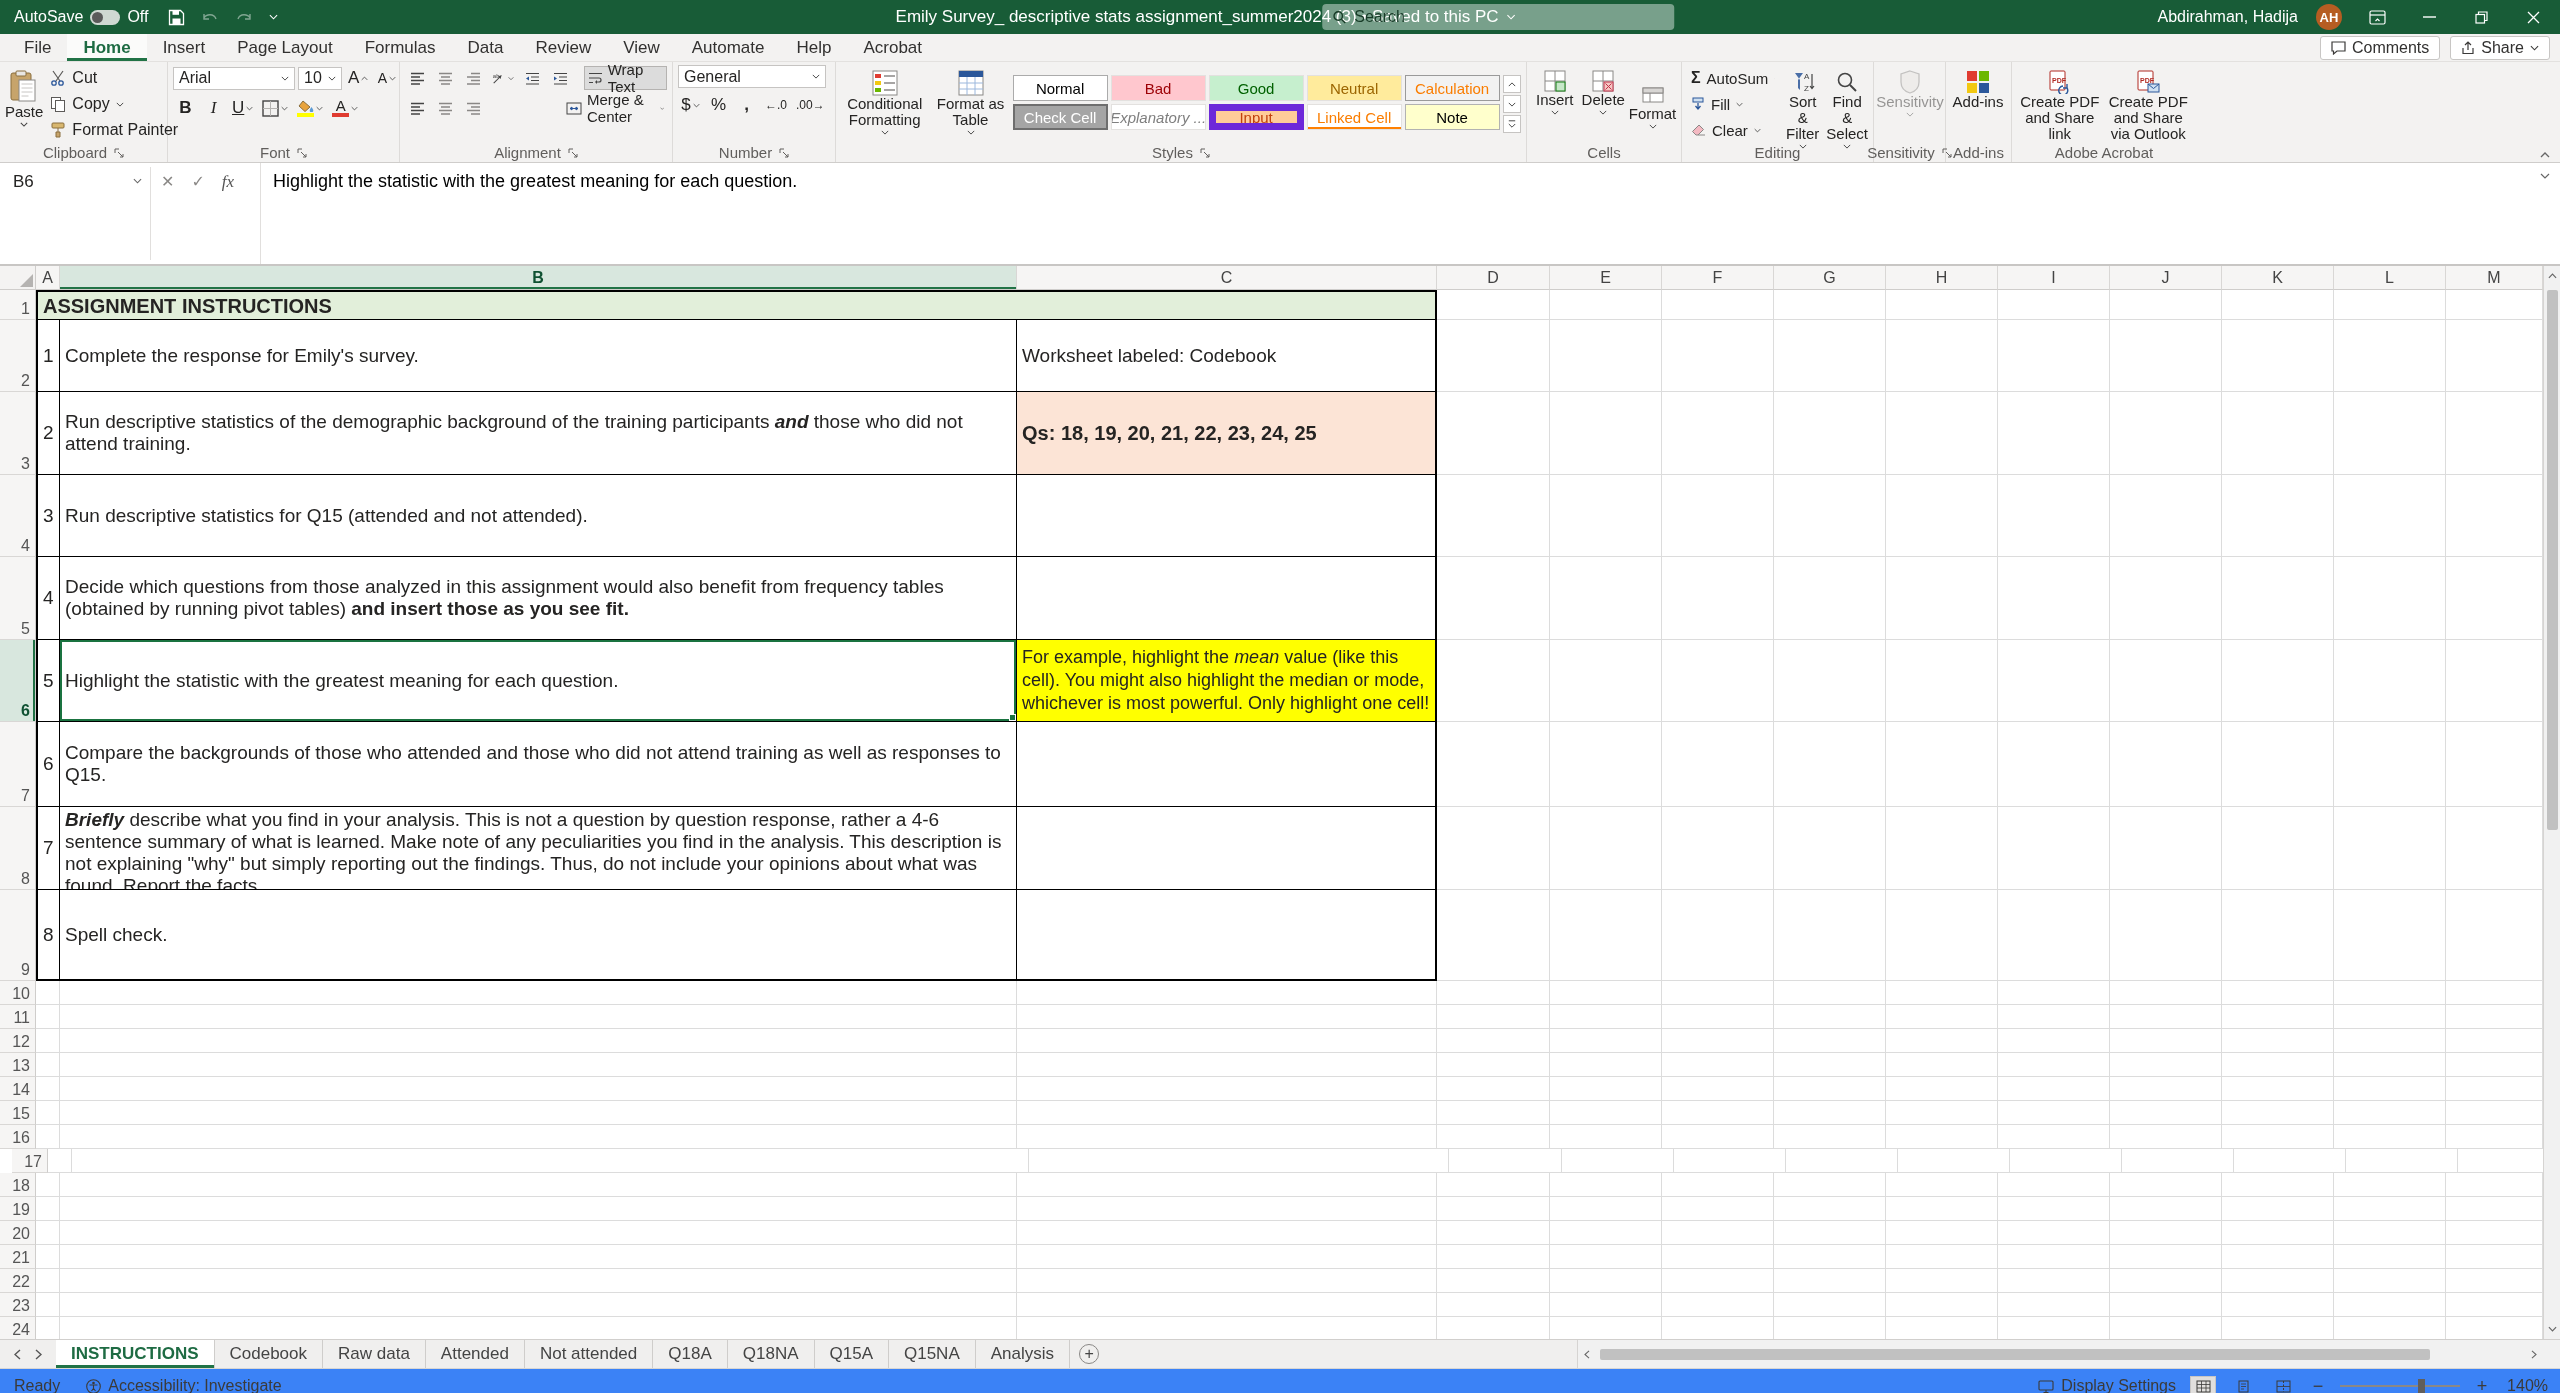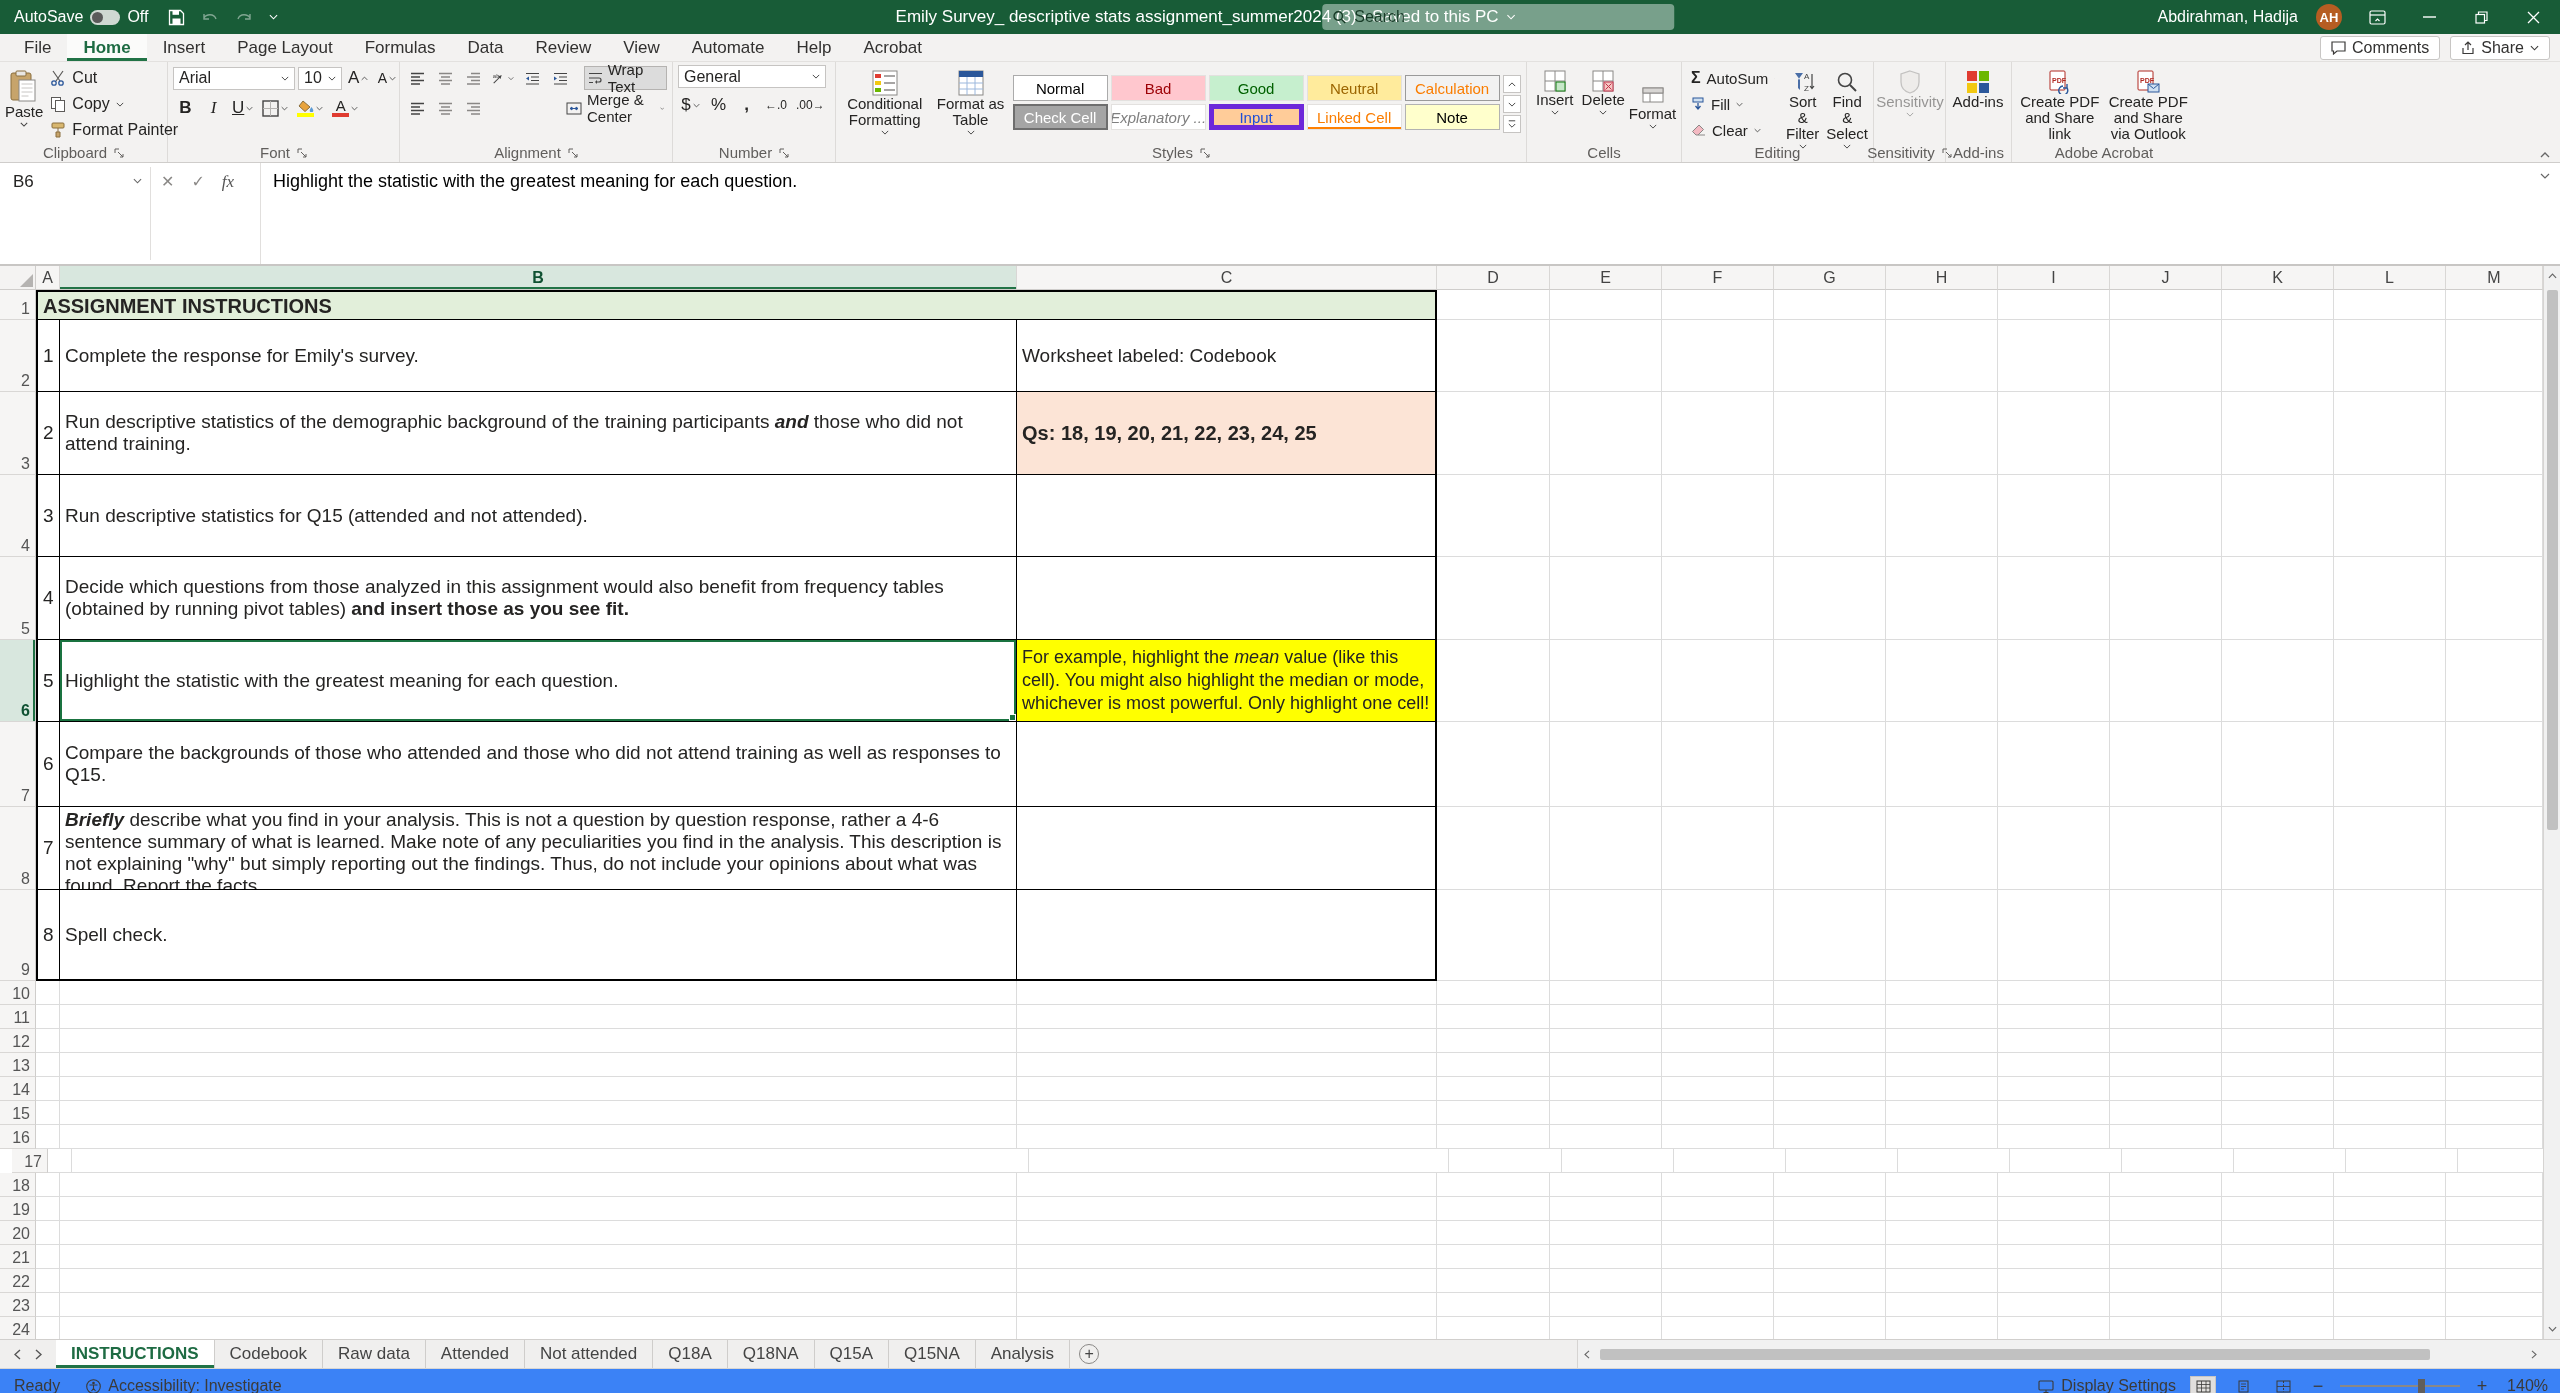--- a/index.html
+++ b/index.html
@@ -47,21 +47,21 @@
 .colorbar{display:flex;flex-direction:column;align-items:center;line-height:14px;}
 .colorbar .bar{width:17px;height:4px;margin-top:1px;}
 .sg{width:95px;height:26px;display:flex;align-items:center;justify-content:center;font-size:15px;background:#fff;border:1px solid #e3e1df;white-space:nowrap;overflow:hidden;}
 .st-normal{border:1px solid #ababab;color:#000;}
 .st-bad{background:#ffc7ce;color:#9c0006;}
 .st-good{background:#c6efce;color:#006100;}
 .st-neutral{background:#ffeb9c;color:#9c6500;}
 .st-calc{background:#f2f2f2;color:#fa7d00;border:1px solid #9a9a9a;}
 .st-check{background:#a5a5a5;color:#fff;border:2px solid #6e6e6e;}
 .st-expl{color:#7f7f7f;font-style:italic;}
-.st-input{background:#ffcc99;color:#1d4ed8;border:5px solid #6d28d9;}
+.st-input{background:#ffcc99;color:#c2410c;border:7px solid #6d28d9;}
 .st-linked{color:#fa7d00;box-shadow:inset 0 -2px 0 #ff8001;}
 .st-note{background:#ffffcc;border:1px solid #b2b2b2;color:#000;}
 .gallery{display:flex;flex-direction:column;gap:3px;margin-top:10px;}
 .grow2{display:flex;gap:3px;}
 .gal-scroll{width:20px;margin-top:10px;display:flex;flex-direction:column;gap:2px;}
 .gal-scroll div{height:18px;border:1px solid #c6c4c2;background:#fff;display:flex;align-items:center;justify-content:center;}
 .disabledg{opacity:.45;}
 .ribbon-collapse{position:absolute;right:10px;bottom:4px;}
 
 

